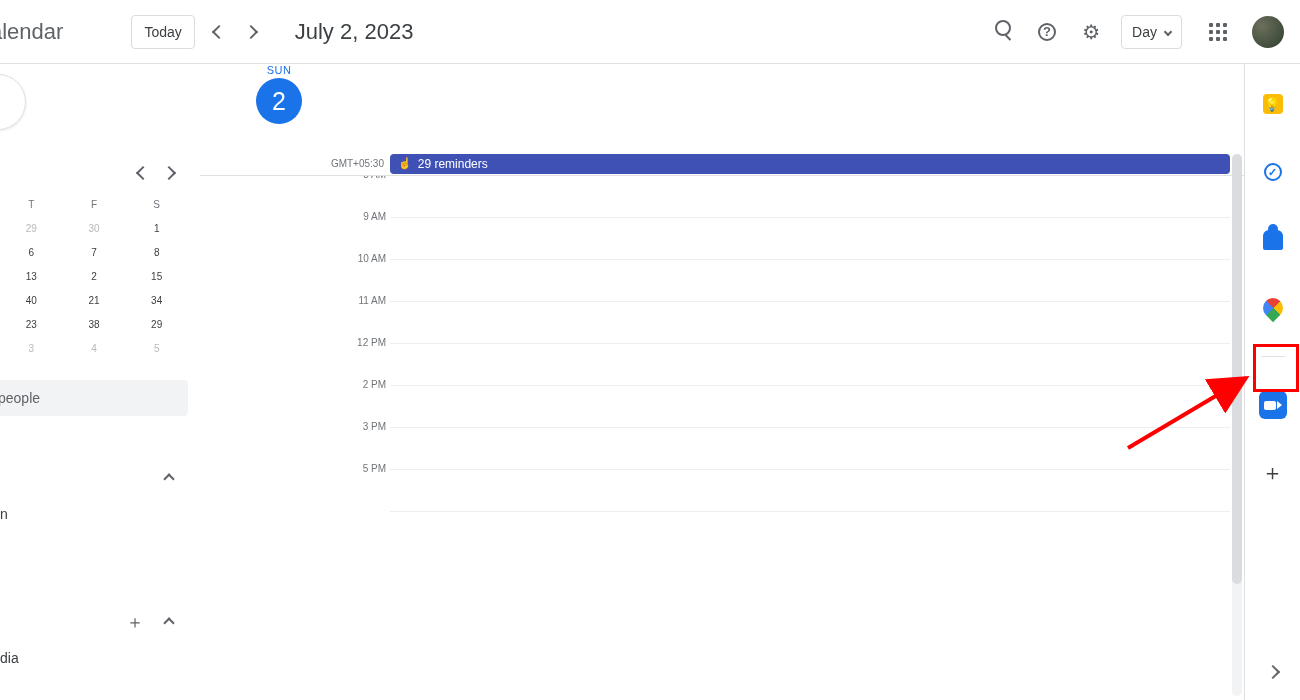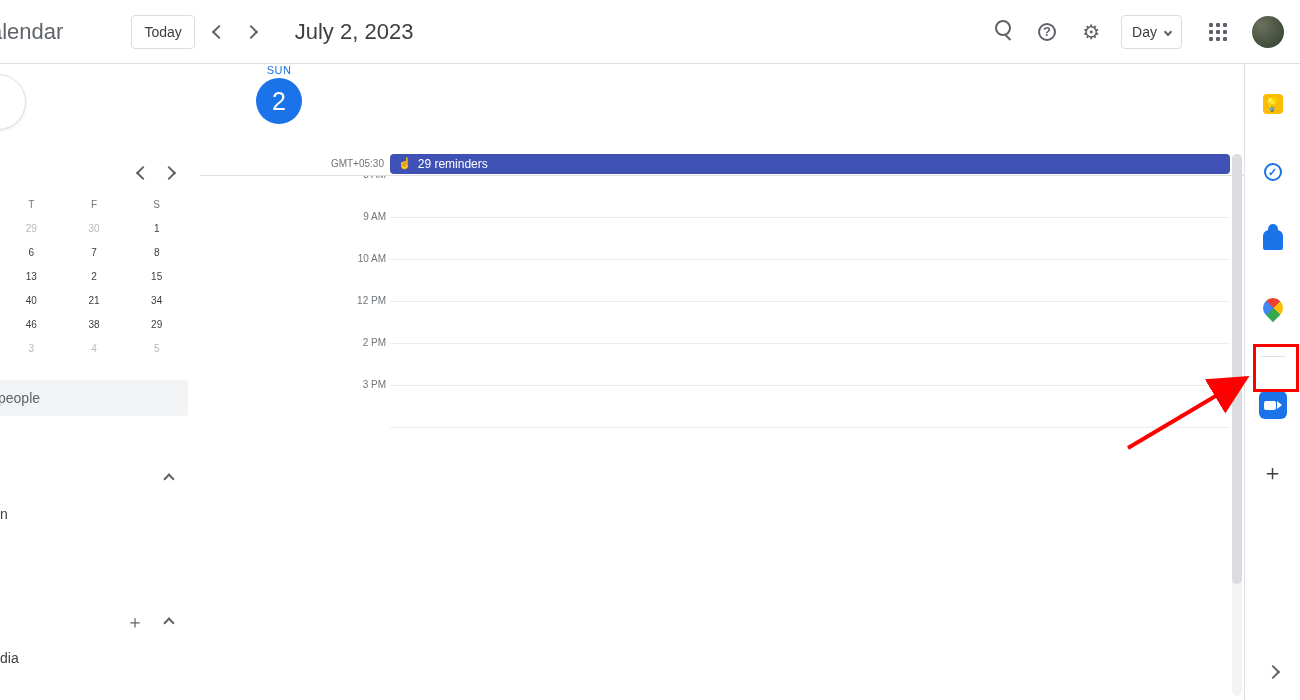--- a/index.html
+++ b/index.html
@@ -212,21 +212,21 @@
               <td class="bold">13</td>
               <td class="bold">2</td>
               <td class="bold">15</td>
             </tr>
             <tr>
               <td class="bold">40</td>
               <td class="bold">21</td>
               <td class="bold">34</td>
             </tr>
             <tr>
-              <td class="bold">46</td>
+              <td class="bold">23</td>
               <td class="bold">38</td>
               <td class="bold">29</td>
             </tr>
             <tr>
               <td class="dim">3</td>
               <td class="dim">4</td>
               <td class="dim">5</td>
             </tr>
           </tbody>
       </table>
@@ -273,27 +273,33 @@
           <div class="hour-row">
             <div class="hour-label">8 AM</div>
           </div>
           <div class="hour-row">
             <div class="hour-label">9 AM</div>
           </div>
           <div class="hour-row">
             <div class="hour-label">10 AM</div>
           </div>
           <div class="hour-row">
+            <div class="hour-label">11 AM</div>
+          </div>
+          <div class="hour-row">
             <div class="hour-label">12 PM</div>
           </div>
           <div class="hour-row">
             <div class="hour-label">2 PM</div>
           </div>
           <div class="hour-row">
             <div class="hour-label">3 PM</div>
+          </div>
+          <div class="hour-row">
+            <div class="hour-label">5 PM</div>
           </div>
         </div>
 
     </div>
 
     <div class="vscroll-track">
       <div class="vscroll-thumb" style="top:0;height:430px"></div>
     </div>
   </div>
 

